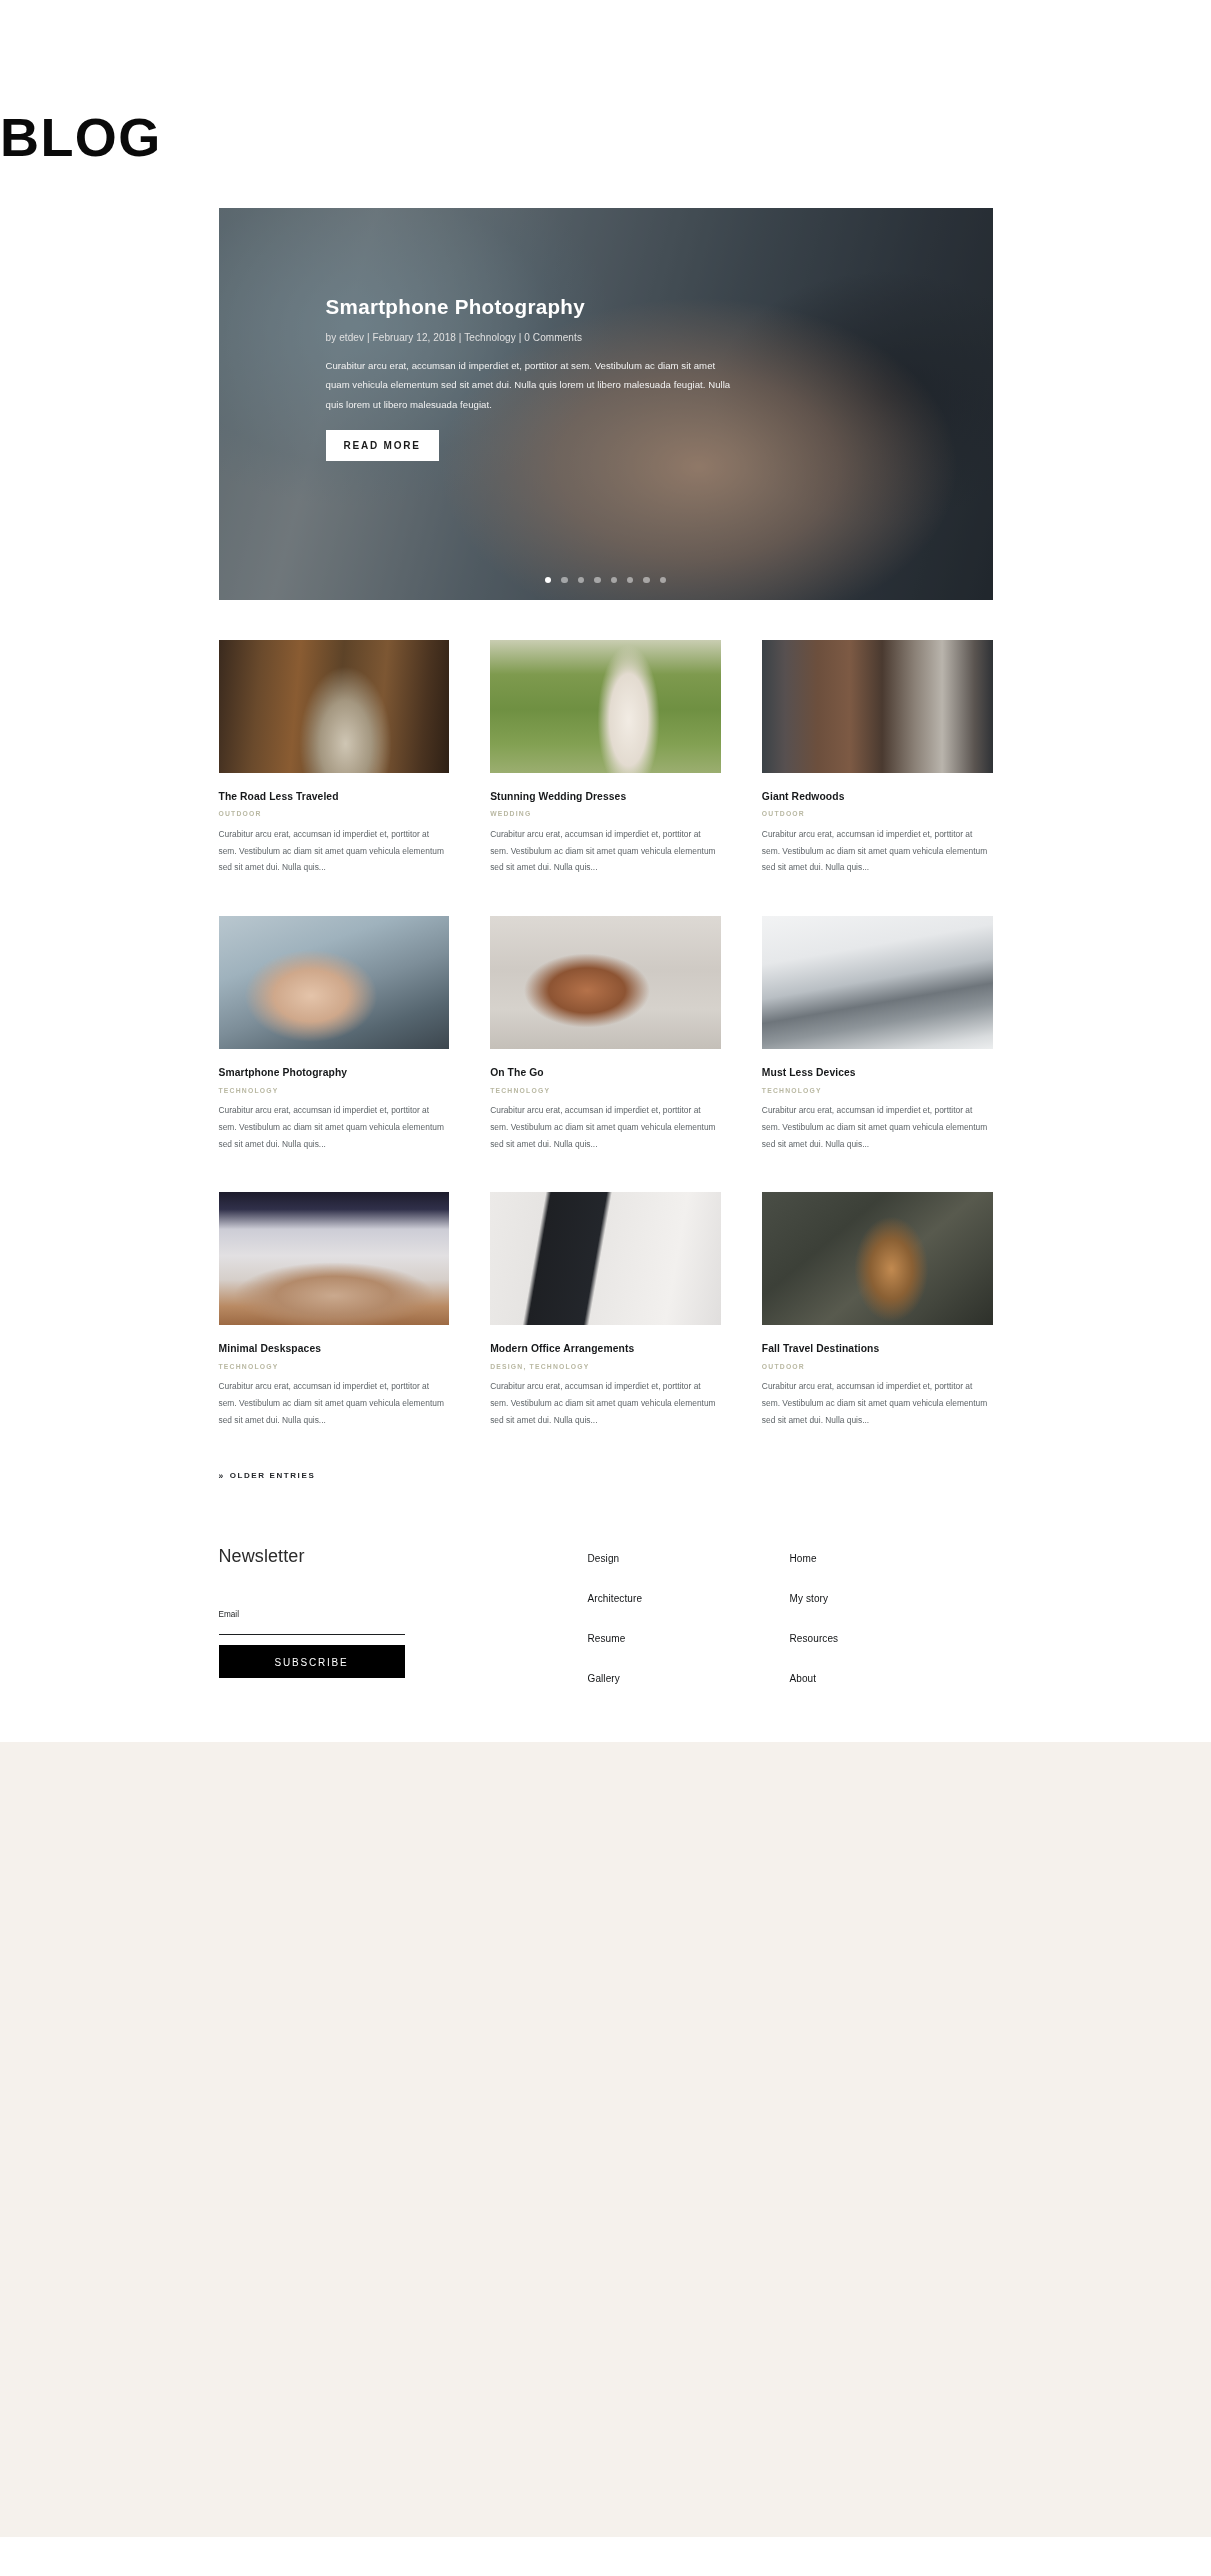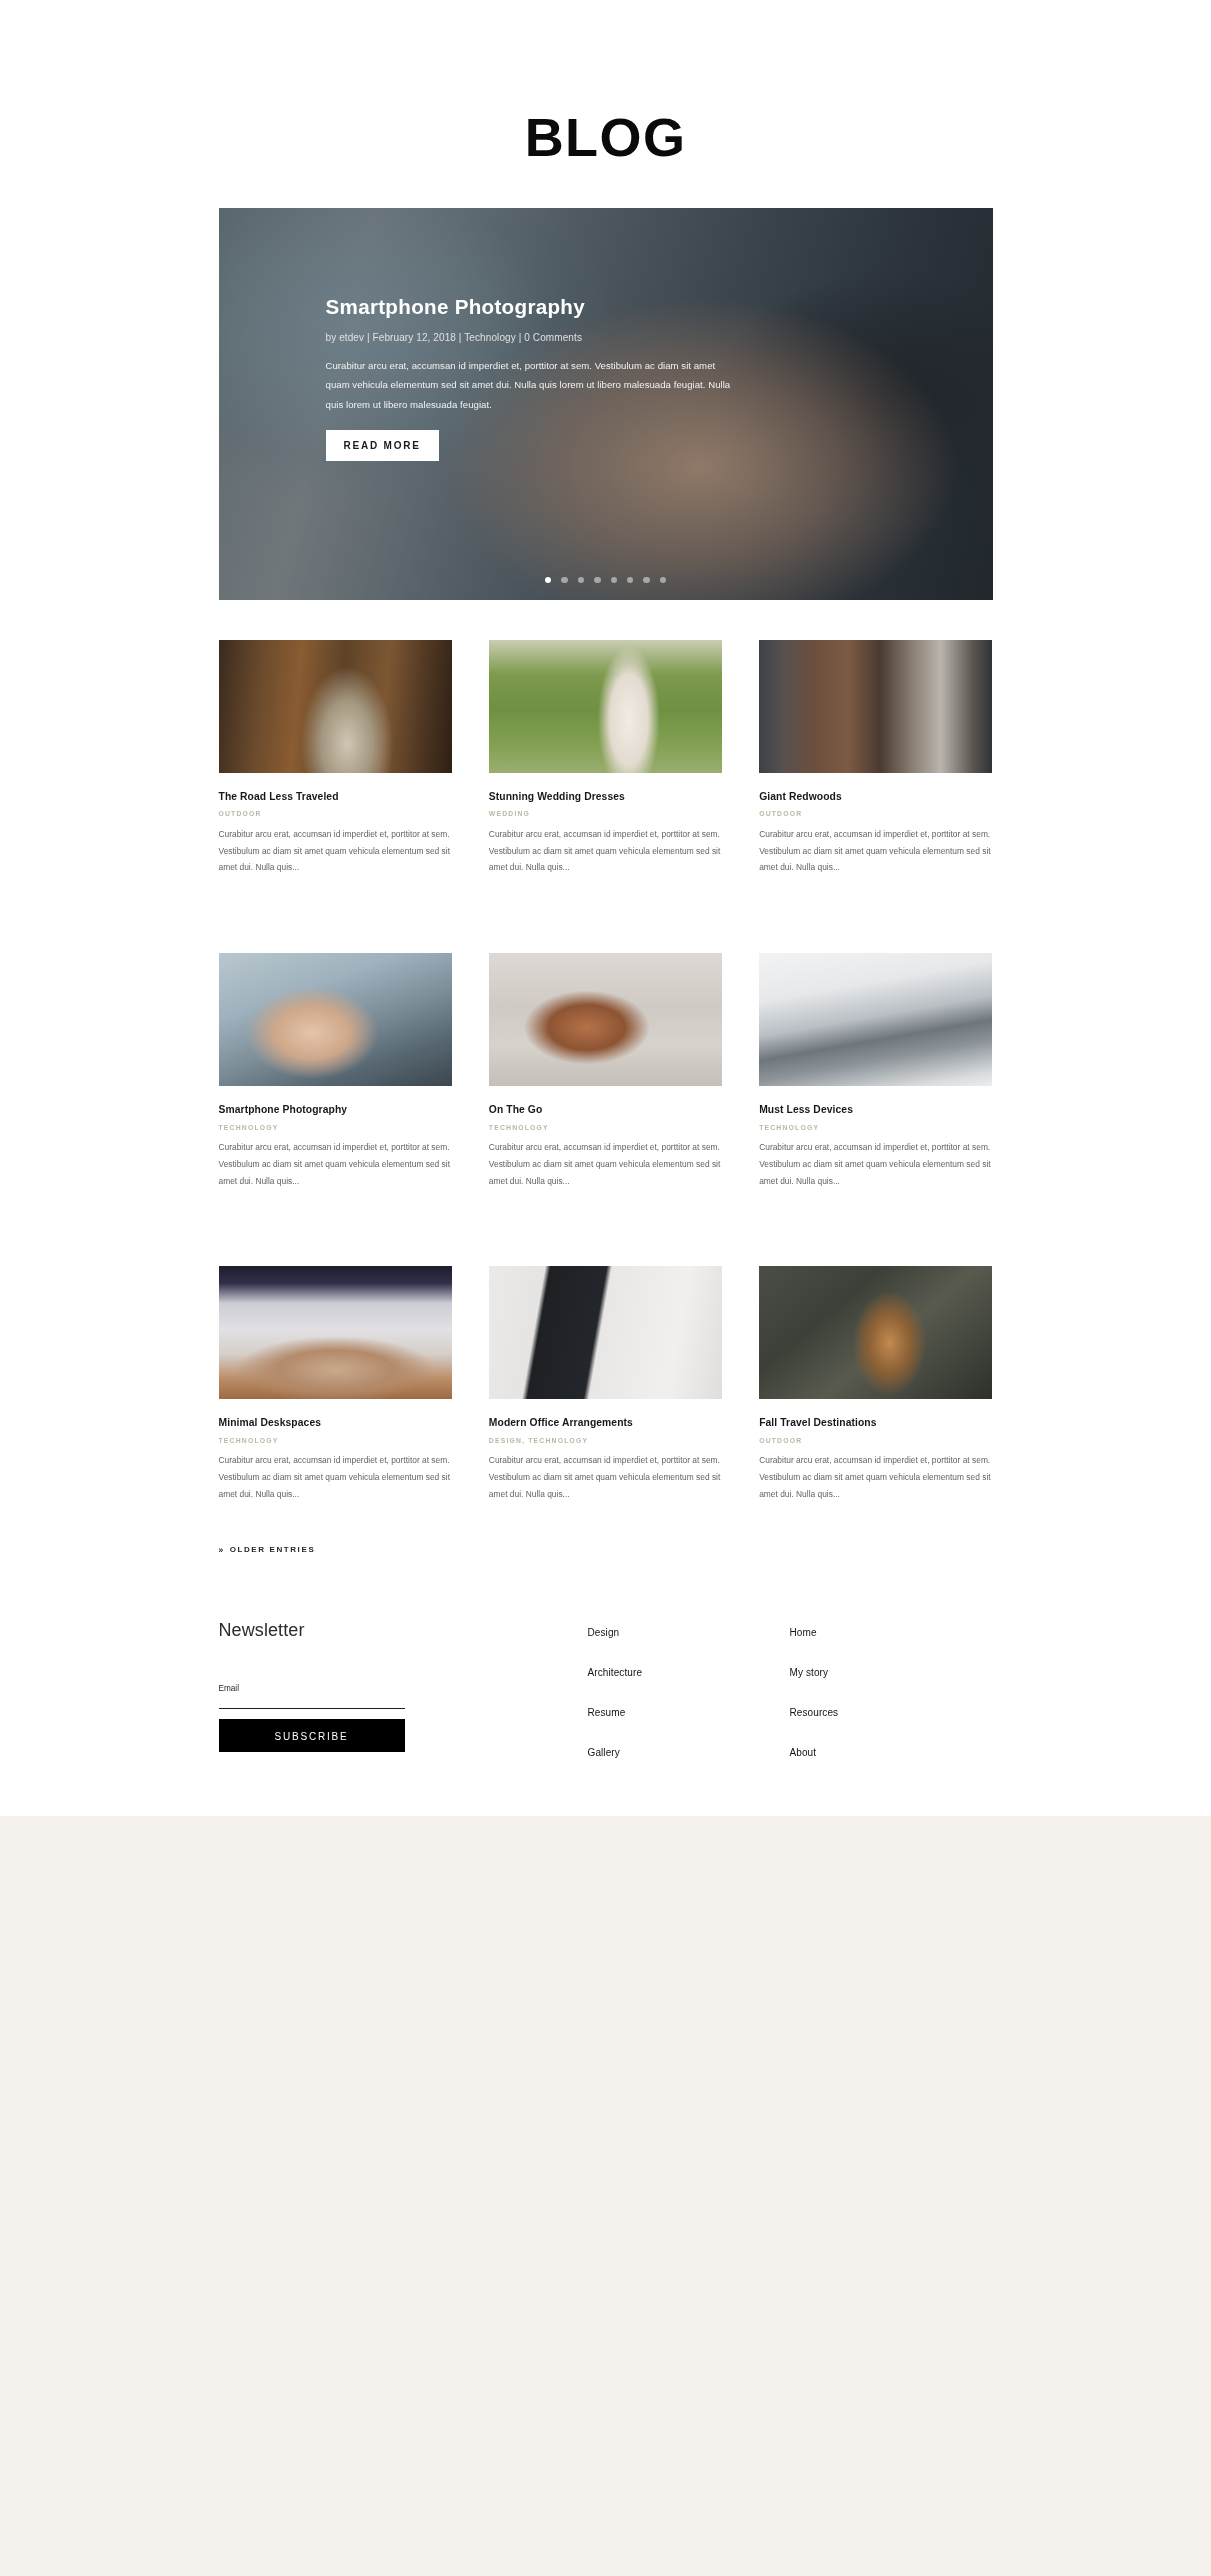--- a/index.html
+++ b/index.html
@@ -6,21 +6,21 @@
   * { box-sizing: border-box; margin: 0; padding: 0; }
   html, body {
     width: 1211px;
     background: #ffffff;
     font-family: "Liberation Sans", sans-serif;
     -webkit-font-smoothing: antialiased;
   }
   body { width: 1211px; min-height: 2576px; position: relative; overflow-x: hidden; }
 
   
-  .page-head { padding: 110px 8px 44px; text-align: center; background: #fff; }
+  .page-head { padding: 110px 0 44px; text-align: left; background: #fff; }
   .page-title {
     font-size: 54px; font-weight: 700; letter-spacing: 1.4px;
     color: #0a0a0a; line-height: 1; display: inline-block;
   }
 
   
   .container { width: 774px; margin: 0 auto; position: relative; }
 
   
   .hero {
@@ -56,21 +56,21 @@
   .hero-dots {
     position: absolute; bottom: 17px; left: 0; right: 0; display: flex;
     justify-content: center; gap: 10px; z-index: 5;
   }
   .dot { width: 6.4px; height: 6.4px; border-radius: 50%; background: rgba(255,255,255,0.48); cursor: pointer; }
   .dot.active { background: #fff; }
 
   
   .grid {
     display: grid; grid-template-columns: repeat(3, 1fr); column-gap: 41px;
-    row-gap: 0; padding-top: 40px; gap: 37px;
+    row-gap: 0; padding-top: 40px;
   }
   .card { width: 100%; margin-bottom: 40px; }
   .card-thumb {
     width: 100%; height: 133px; margin-bottom: 17px; background: #cbc9c4;
     display: block; overflow: hidden;
   }
   .card-title {
     font-size: 10.3px; font-weight: 700; color: #16181a; letter-spacing: 0.1px;
     line-height: 1.35; margin-bottom: 6.4px;
   }

